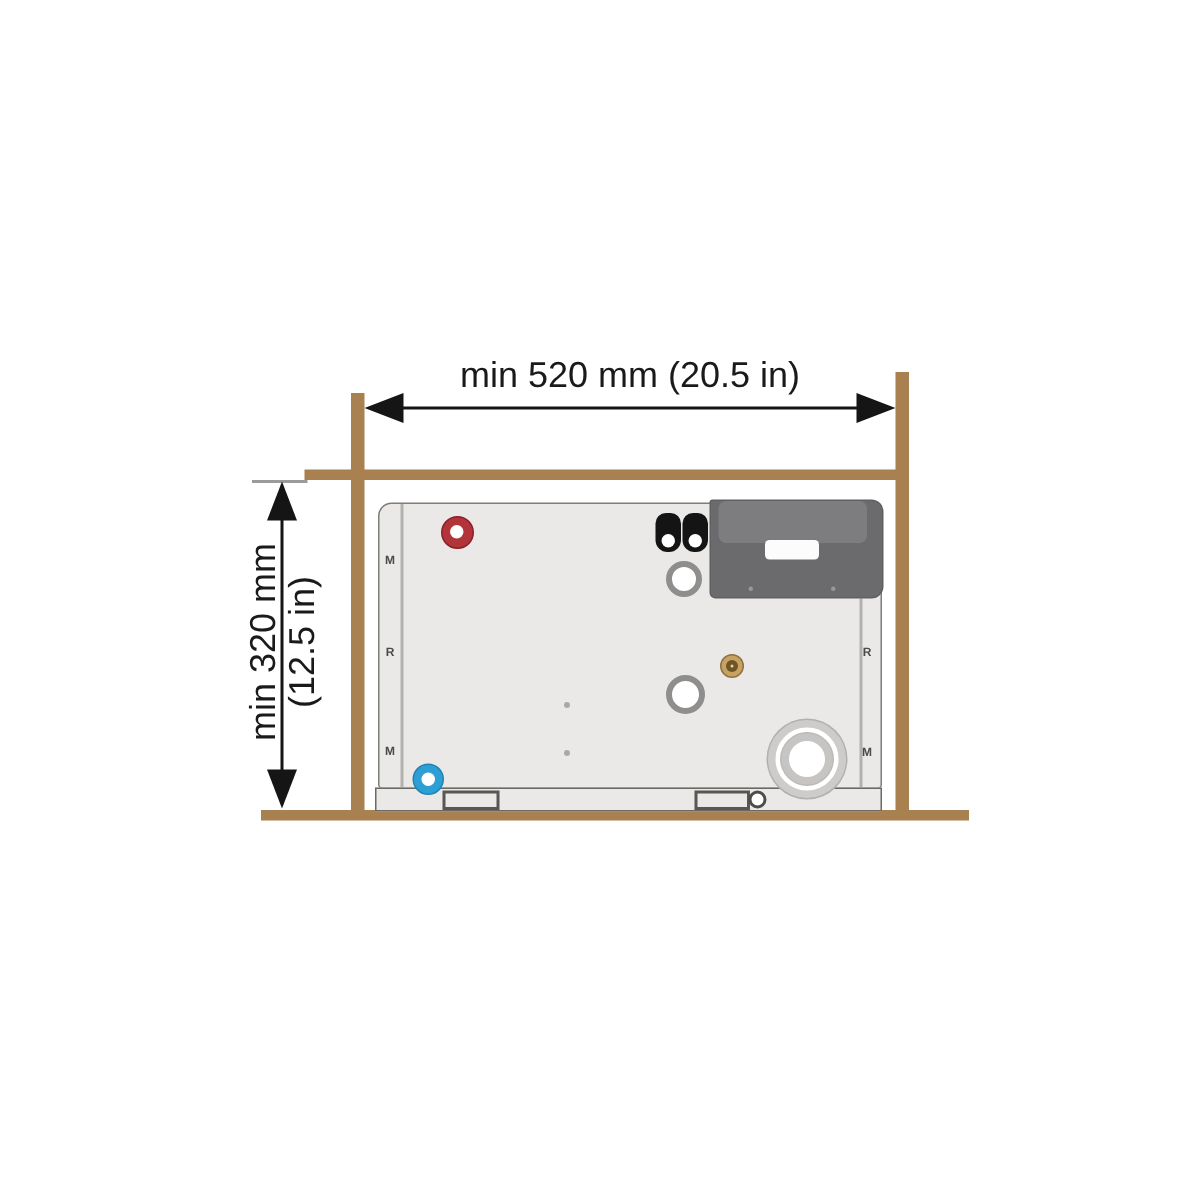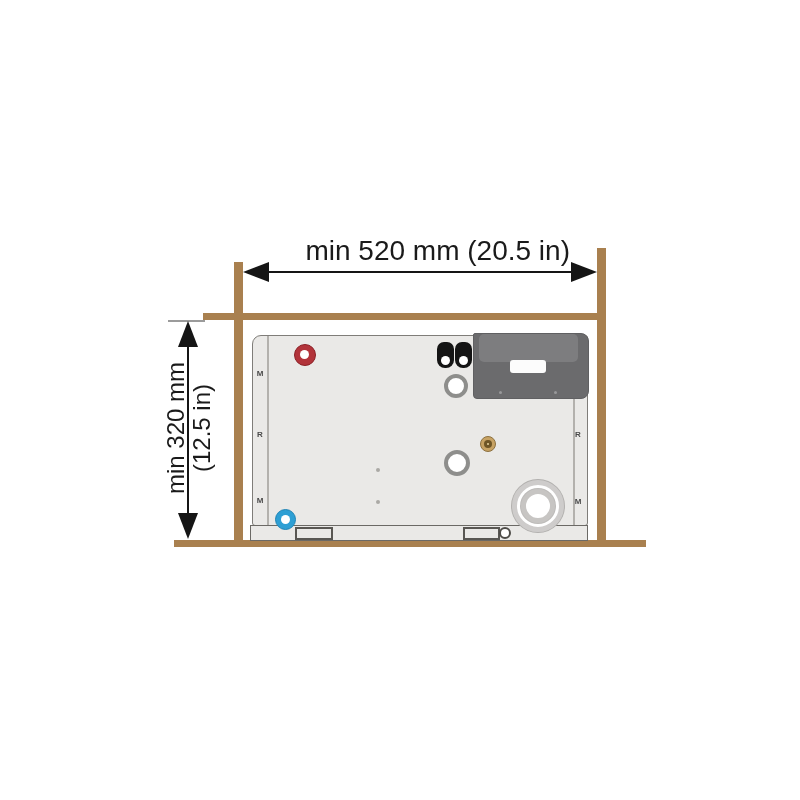--- a/index.html
+++ b/index.html
@@ -24,21 +24,21 @@
   .dim-h-line { left:255px; top:271px; width:330px; height:2px; }
   .dim-v-line { left:187px; top:340px; width:2px; height:180px; }
   .ah { position:absolute; width:0; height:0; }
   .ah-left  { left:243px; top:262px; border-top:10px solid transparent; border-bottom:10px solid transparent; border-right:26px solid #151515; }
   .ah-right { left:571px; top:262px; border-top:10px solid transparent; border-bottom:10px solid transparent; border-left:26px solid #151515; }
   .ah-up    { left:178px; top:321px; border-left:10px solid transparent; border-right:10px solid transparent; border-bottom:26px solid #151515; }
   .ah-down  { left:178px; top:513px; border-left:10px solid transparent; border-right:10px solid transparent; border-top:26px solid #151515; }
 
   .dim-h-label {
     left:270px; top:236px; width:300px; height:30px; line-height:30px;
-    text-align:right; font-size:28px; white-space:nowrap;
+    text-align:center; font-size:24px; white-space:nowrap;
   }
   .dim-v-label {
     left:69px; top:308px; width:240px; height:240px;
     display:flex; flex-direction:column; align-items:center; justify-content:center;
     transform:rotate(-90deg); font-size:24px; line-height:26px; white-space:nowrap;
   }
 
   
   .unit-body {
     left:252px; top:335px; width:336px; height:191px;

